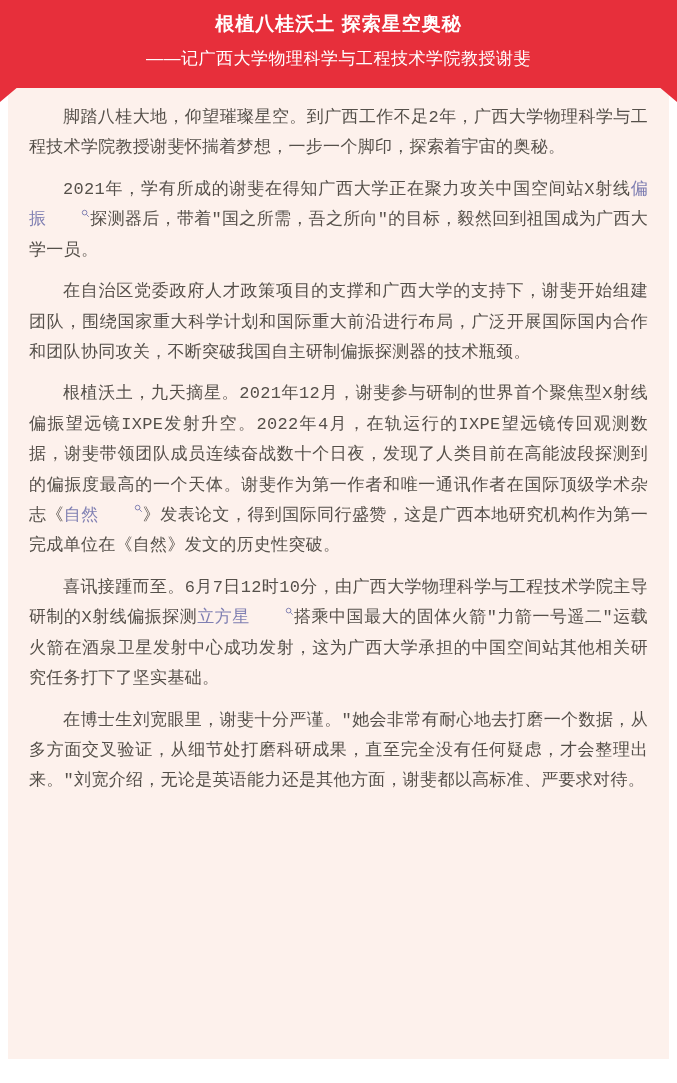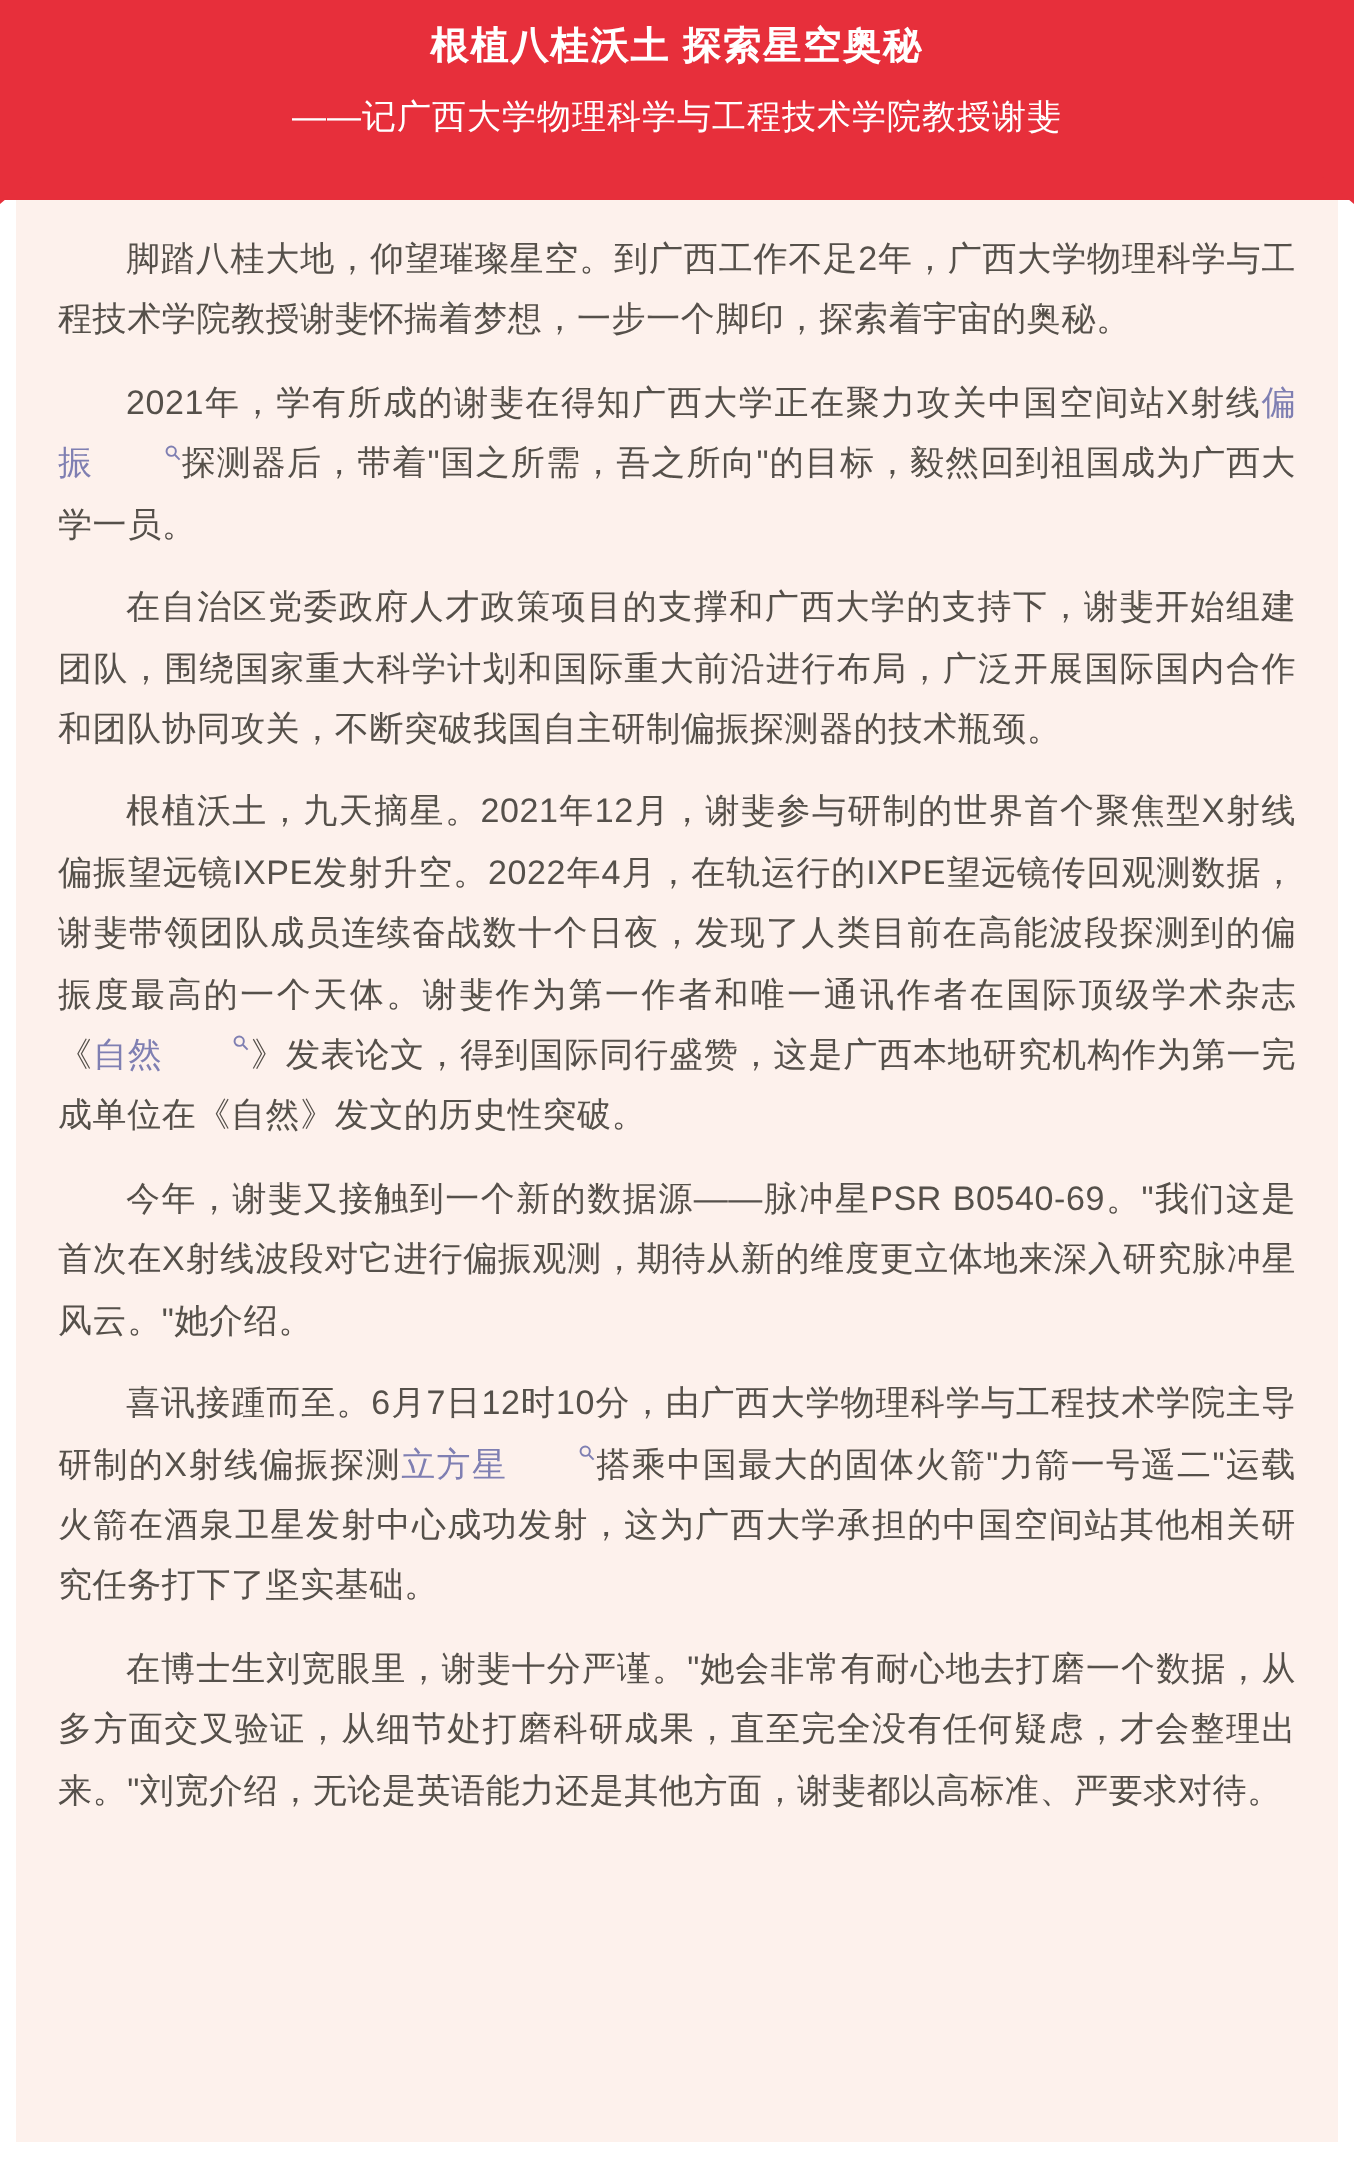--- a/index.html
+++ b/index.html
@@ -12,21 +12,21 @@
     position: relative;
     width: 677px;
     min-height: 1083px;
     background: #ffffff;
     overflow: hidden;
   }
   
   .header-band {
     position: relative;
     width: 100%;
-    height: 100px;
+    height: 88px;
     background: var(--accent, #e72f3b);
     color: #ffffff;
     text-align: center;
     box-sizing: border-box;
     padding-top: 13px;
   }
   .header-title {
     font-size: 19px;
     font-weight: bold;
     letter-spacing: 1px;
@@ -61,20 +61,21 @@
     min-height: 971px;
   }
   .article-card p {
     margin: 0 0 11px 0;
     font-size: 17px;
     line-height: 1.79;
     color: var(--text-color, #55504a);
     text-indent: 2em;
     text-align: justify;
     letter-spacing: 0.3px;
+    font-family: Liberation Mono, monospace;
   }
   .article-card p:last-child { margin-bottom: 0; }
   a.inline-link {
     color: var(--link-color, #7f7fb2);
     text-decoration: none;
     cursor: pointer;
   }
   .link-sup {
     display: inline-block;
     vertical-align: super;
@@ -101,21 +102,20 @@
       <p>脚踏八桂大地，仰望璀璨星空。到广西工作不足2年，广西大学物理科学与工程技术学院教授谢斐怀揣着梦想，一步一个脚印，探索着宇宙的奥秘。</p>
       <p>2021年，学有所成的谢斐在得知广西大学正在聚力攻关中国空间站X射线<a class="inline-link">偏振<span class="link-sup"><svg viewBox="0 0 12 12" width="9" height="9" aria-hidden="true">
               <circle cx="4.8" cy="4.8" r="3.1" fill="none" stroke="currentColor" stroke-width="1.3"></circle>
               <line x1="7.2" y1="7.2" x2="10.4" y2="10.4" stroke="currentColor" stroke-width="1.3"></line>
             </svg></span></a>探测器后，带着"国之所需，吾之所向"的目标，毅然回到祖国成为广西大学一员。</p>
       <p>在自治区党委政府人才政策项目的支撑和广西大学的支持下，谢斐开始组建团队，围绕国家重大科学计划和国际重大前沿进行布局，广泛开展国际国内合作和团队协同攻关，不断突破我国自主研制偏振探测器的技术瓶颈。</p>
       <p>根植沃土，九天摘星。2021年12月，谢斐参与研制的世界首个聚焦型X射线偏振望远镜IXPE发射升空。2022年4月，在轨运行的IXPE望远镜传回观测数据，谢斐带领团队成员连续奋战数十个日夜，发现了人类目前在高能波段探测到的偏振度最高的一个天体。谢斐作为第一作者和唯一通讯作者在国际顶级学术杂志《<a class="inline-link">自然<span class="link-sup"><svg viewBox="0 0 12 12" width="9" height="9" aria-hidden="true">
               <circle cx="4.8" cy="4.8" r="3.1" fill="none" stroke="currentColor" stroke-width="1.3"></circle>
               <line x1="7.2" y1="7.2" x2="10.4" y2="10.4" stroke="currentColor" stroke-width="1.3"></line>
             </svg></span></a>》发表论文，得到国际同行盛赞，这是广西本地研究机构作为第一完成单位在《自然》发文的历史性突破。</p>
-      <p>今年，谢斐又接触到一个新的数据源——脉冲星PSR B0540-69。"我们这是首次在X射线波段对它进行偏振观测，期待从新的维度更立体地来深入研究脉冲星风云。"她介绍。</p>
       <p>喜讯接踵而至。6月7日12时10分，由广西大学物理科学与工程技术学院主导研制的X射线偏振探测<a class="inline-link">立方星<span class="link-sup"><svg viewBox="0 0 12 12" width="9" height="9" aria-hidden="true">
               <circle cx="4.8" cy="4.8" r="3.1" fill="none" stroke="currentColor" stroke-width="1.3"></circle>
               <line x1="7.2" y1="7.2" x2="10.4" y2="10.4" stroke="currentColor" stroke-width="1.3"></line>
             </svg></span></a>搭乘中国最大的固体火箭"力箭一号遥二"运载火箭在酒泉卫星发射中心成功发射，这为广西大学承担的中国空间站其他相关研究任务打下了坚实基础。</p>
       <p>在博士生刘宽眼里，谢斐十分严谨。"她会非常有耐心地去打磨一个数据，从多方面交叉验证，从细节处打磨科研成果，直至完全没有任何疑虑，才会整理出来。"刘宽介绍，无论是英语能力还是其他方面，谢斐都以高标准、严要求对待。</p>
     </div>
 
 </div>
 
 </body></html>

